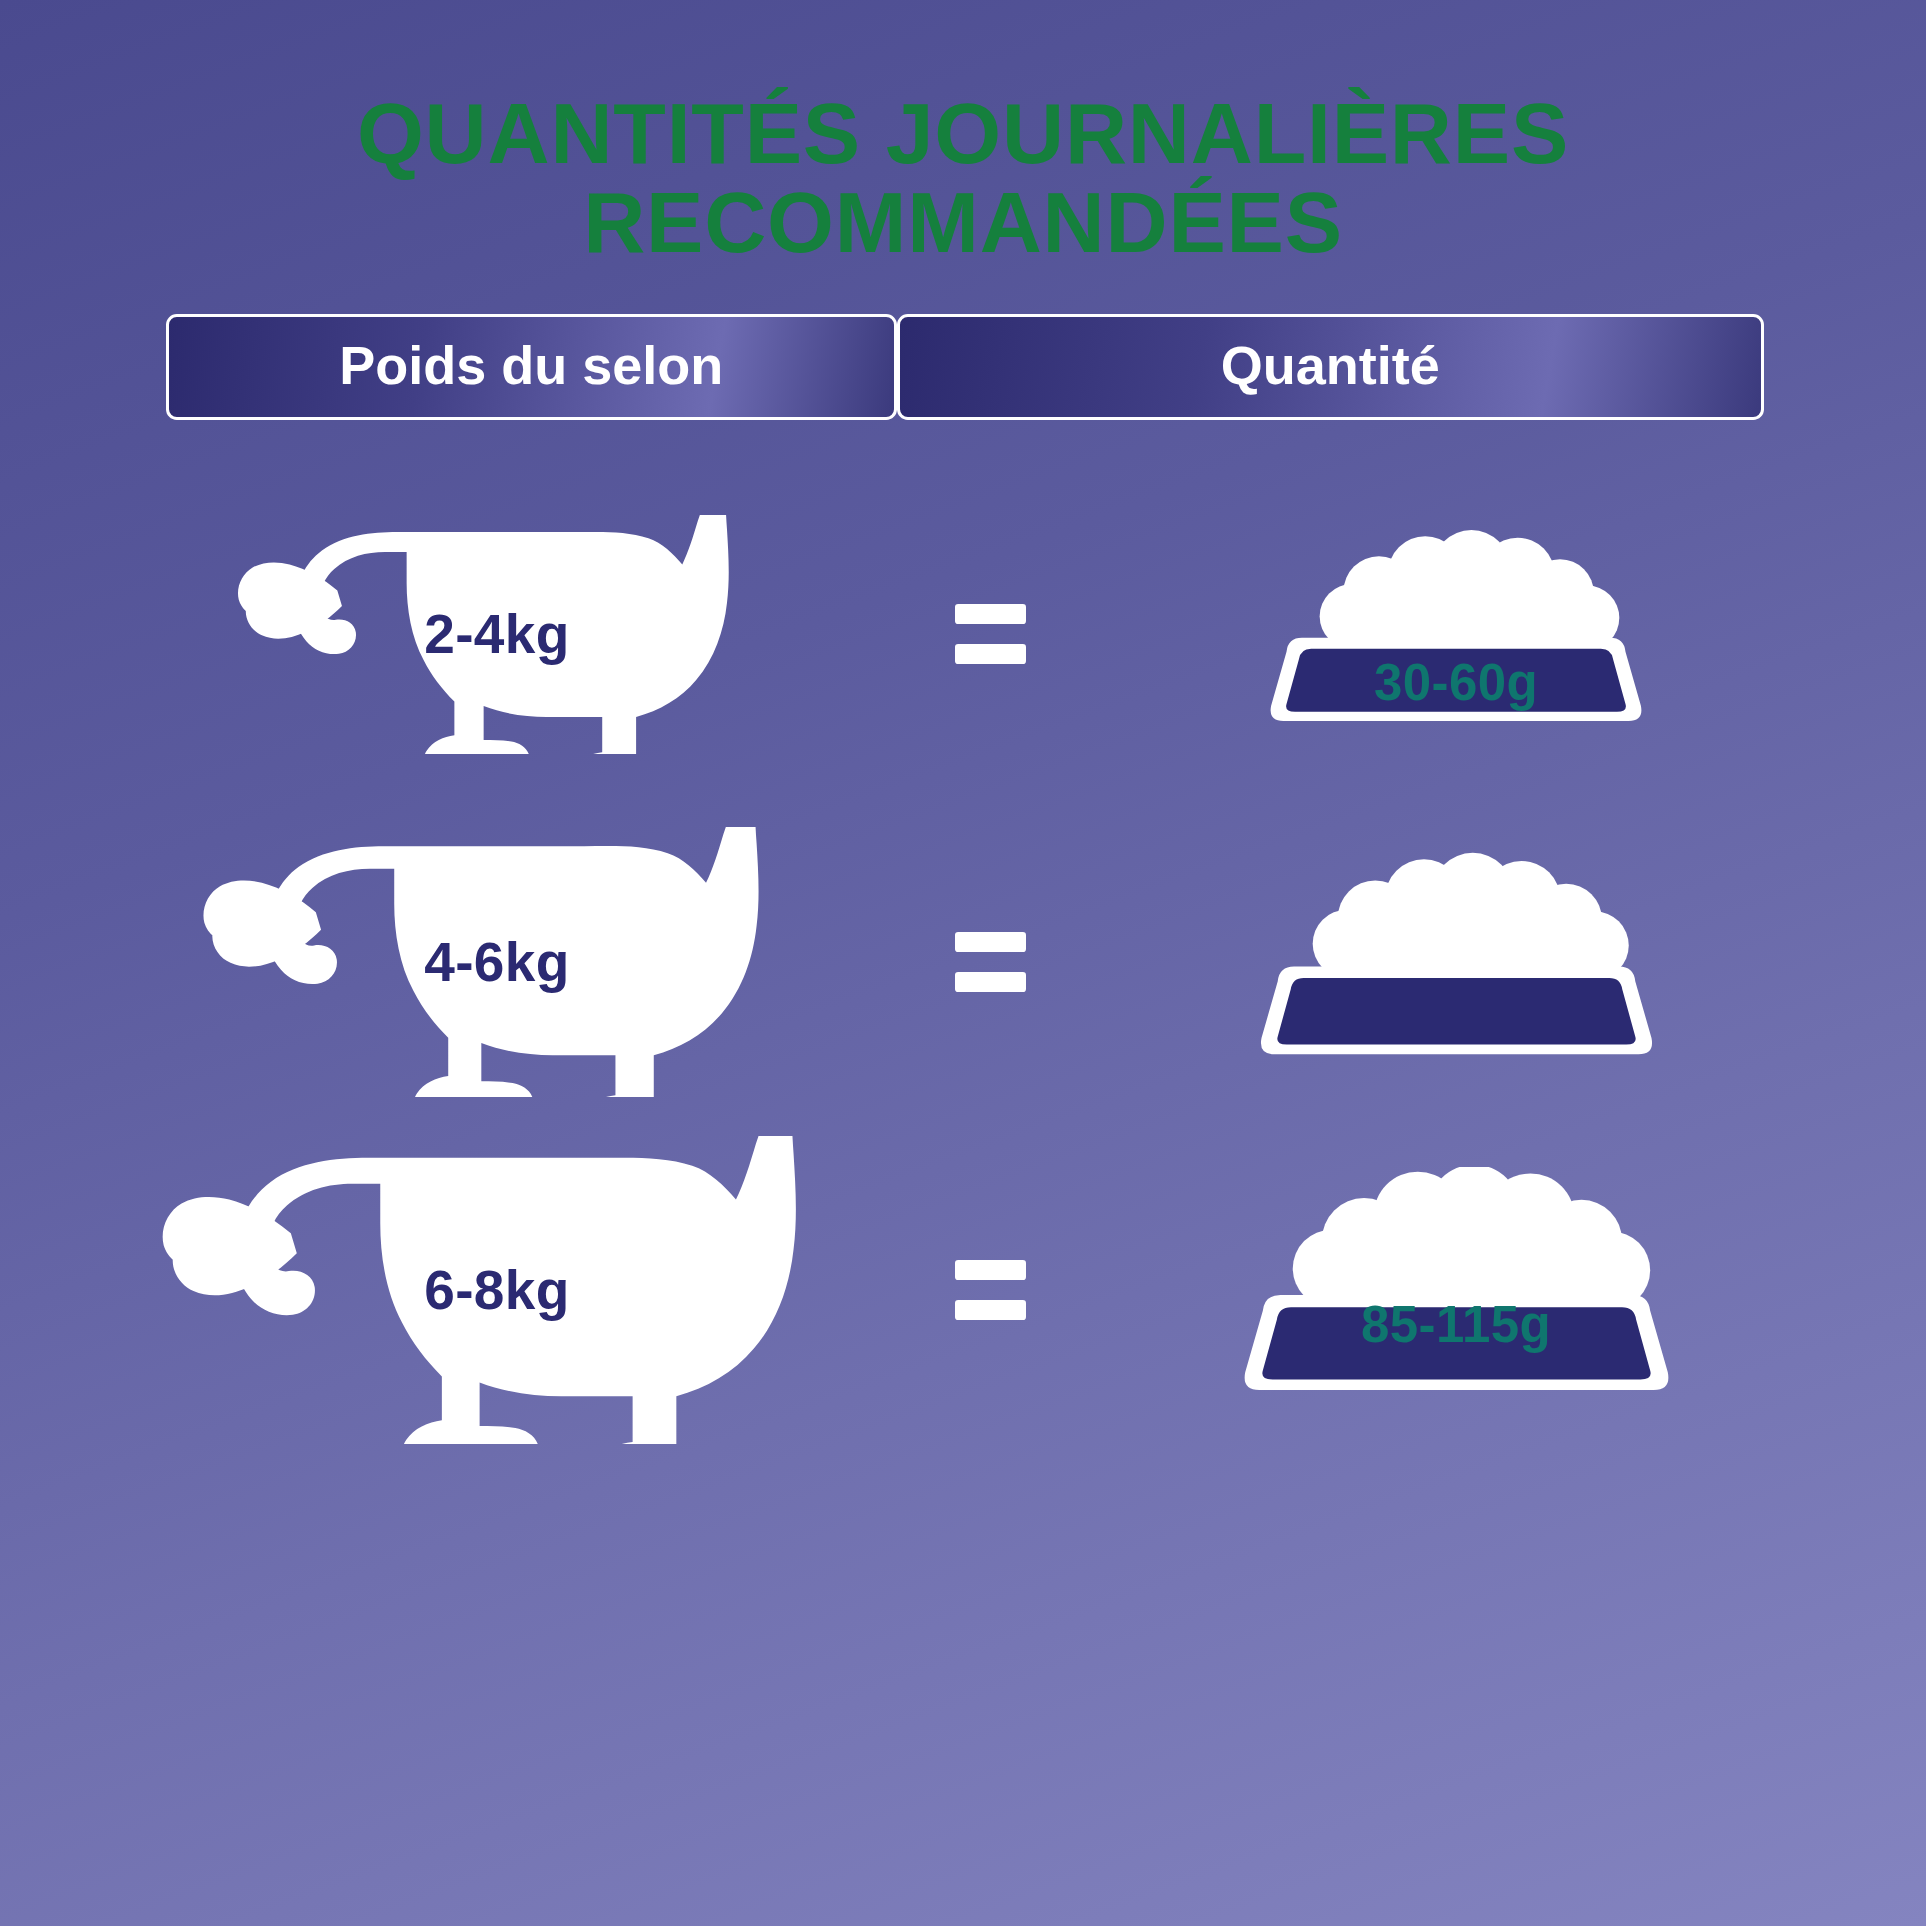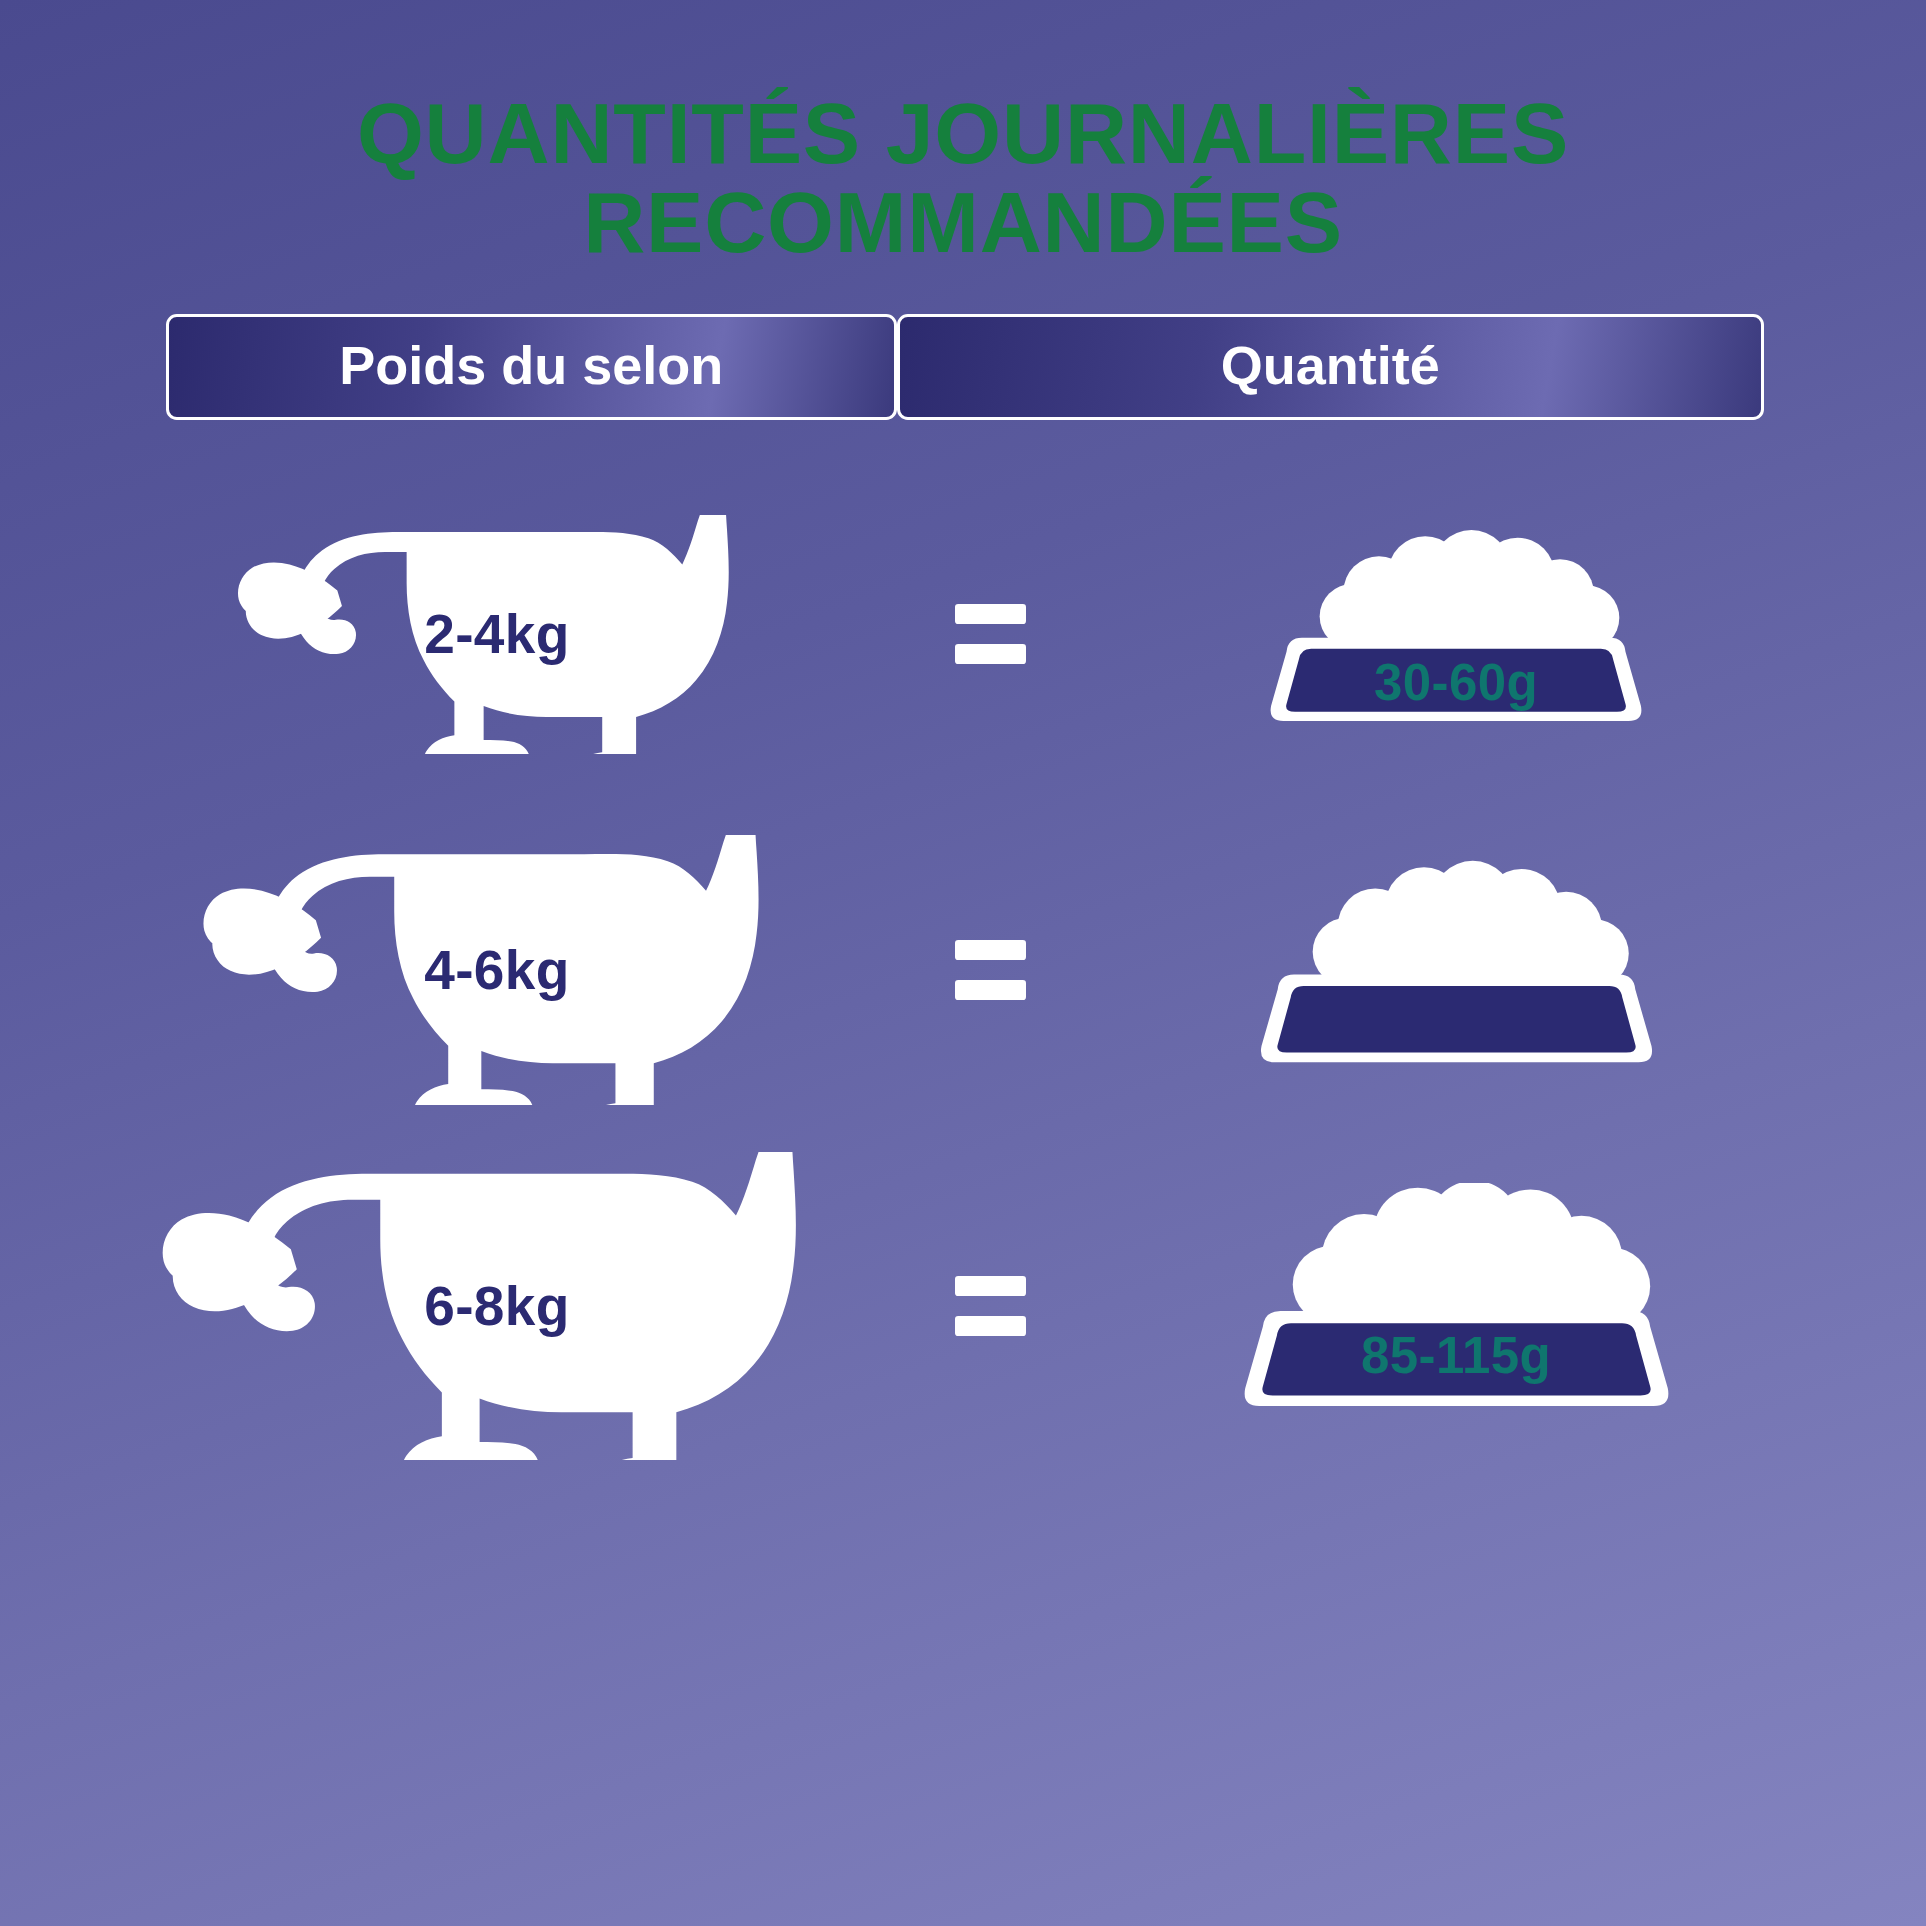--- a/index.html
+++ b/index.html
@@ -53,21 +53,21 @@
     box-sizing: border-box;
   }
   .pill.left { width: 747px; }
   .pill.right { width: 887px; }
 
   
   .rows {
     margin-top: 60px;
     display: flex;
     flex-direction: column;
-    gap: 28px;
+    gap: 20px;
     padding: 0 85px 0 85px;
   }
   .row {
     display: flex;
     align-items: center;
     height: 308px;
   }
   .cat-cell {
     position: relative;
     width: 824px;
@@ -253,21 +253,21 @@
                 <circle cx="138" cy="110" r="44"></circle>
               <circle cx="456" cy="112" r="44"></circle>
                 <circle cx="206" cy="102" r="48"></circle>
               <circle cx="272" cy="94" r="50"></circle>
                 <circle cx="340" cy="100" r="48"></circle>
               <rect x="125" y="96" width="310" height="56"></rect>
             </g>
             <path fill="#ffffff" d="M80 140 L480 140 Q498 140 500 158 L520 228 Q524 248 504 248 L56 248 Q36 248 40 228 L60 158 Q62 140 80 140 Z"></path>
             <path fill="#2b2a72" d="M92 154 L468 154 Q482 154 484 168 L500 226 Q503 236 489 236 L71 236 Q57 236 60 226 L76 168 Q78 154 92 154 Z"></path>
           </svg>
-          <div class="amount" style="top:143px;">85-115g</div>
+          <div class="amount" style="top:128px;">85-115g</div>
         </div>
       </div>
     </div>
 
   </div>
 
 </div>
 
 
 </body></html>

